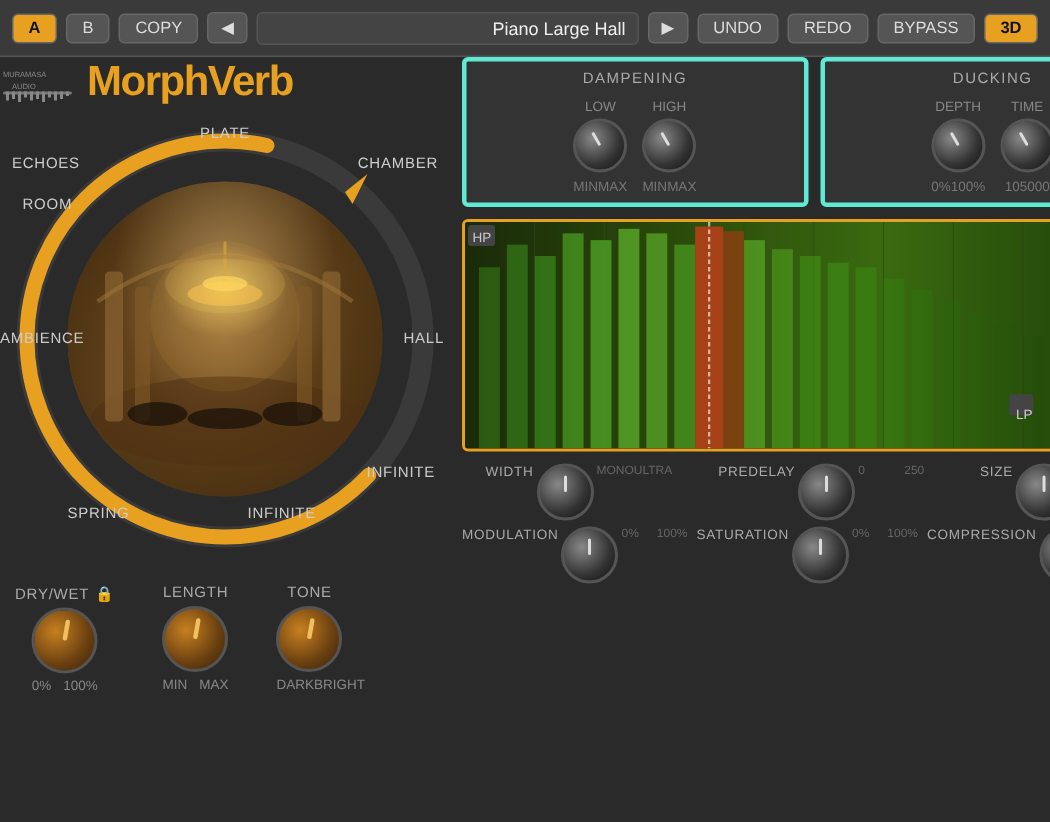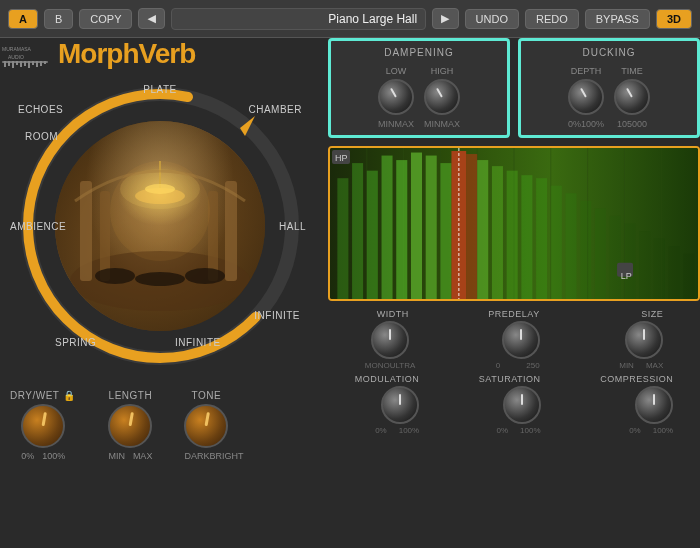--- a/index.html
+++ b/index.html
@@ -304,22 +304,22 @@
       flex-direction: column;
       gap: 4px;
     }
     .br-row {
       display: flex;
       gap: 6px;
       justify-content: space-around;
     }
     .br-knob-group {
       display: flex;
-      flex-direction: column;
-      align-items: flex-end;
+      flex-direction: row;
+      align-items: flex-start;
       gap: 2px;
     }
     .br-label {
       font-size: 9px;
       color: #aaa;
       text-transform: uppercase;
       letter-spacing: 0.5px;
     }
     .br-knob {
       width: 38px;

